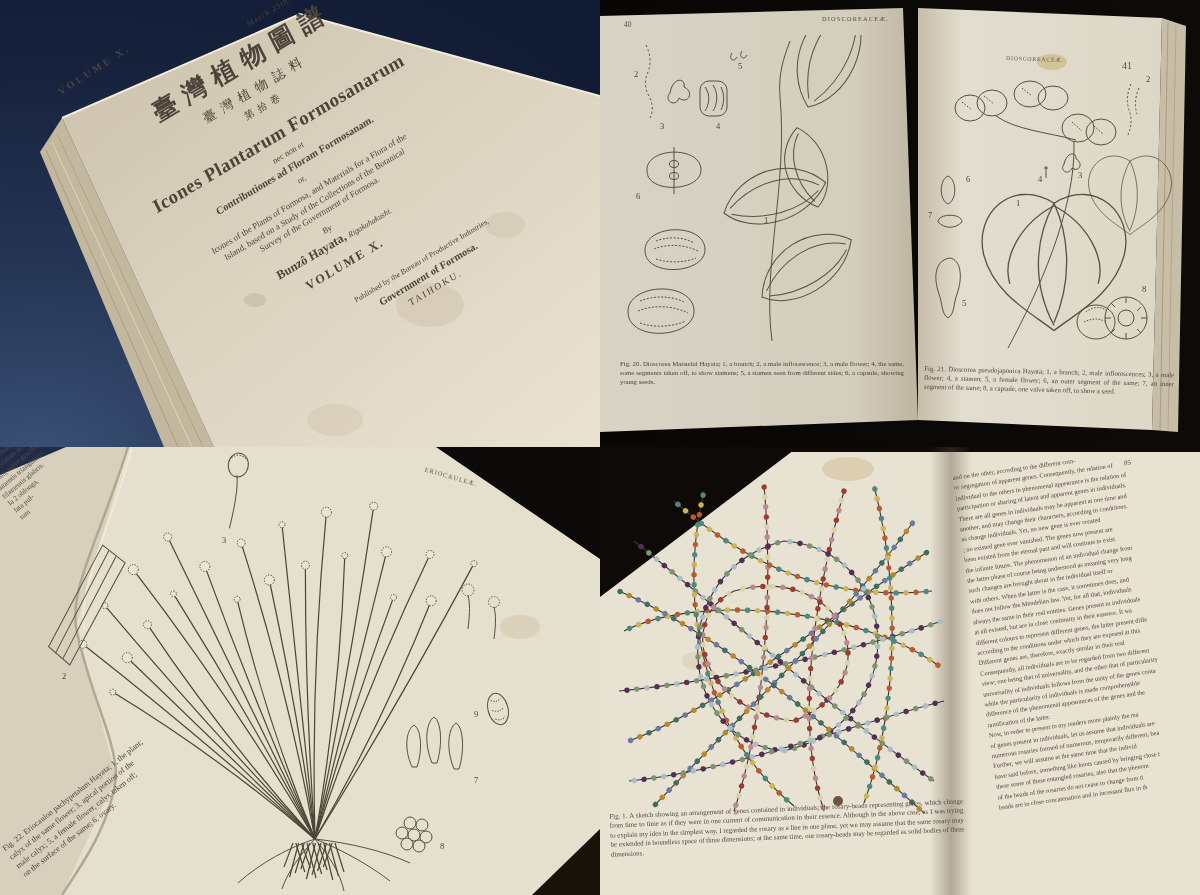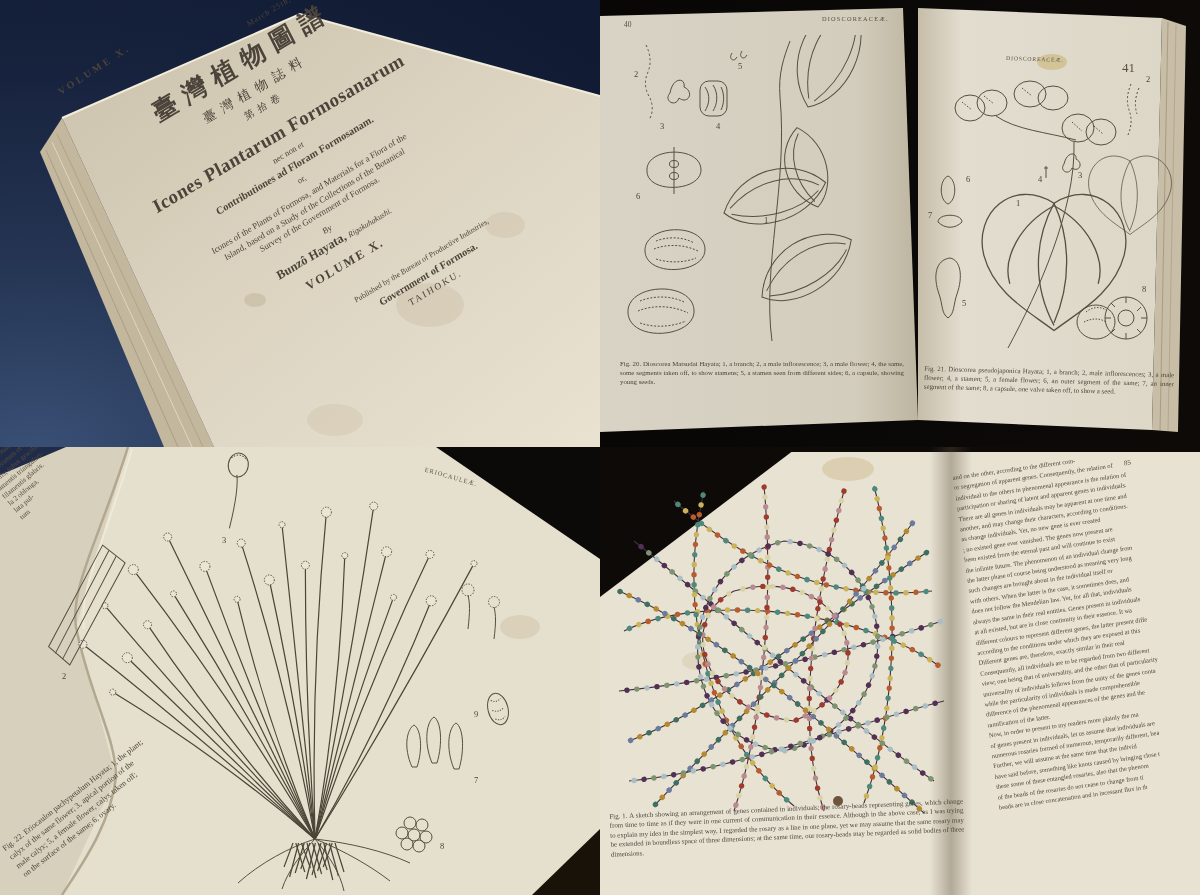--- a/index.html
+++ b/index.html
@@ -28,21 +28,21 @@
   .cv-pub .p2{font-size:10.5px;font-weight:bold;margin-top:5px;}
   .cv-pub .p3{font-size:9.5px;letter-spacing:2px;margin-top:5px;}
   #spine-vol{position:absolute;left:52px;top:64px;font-size:10px;font-weight:bold;letter-spacing:3px;
     color:#4c443a;transform:rotate(-33deg);}
   
   #q-spread{left:600px;top:0;width:600px;height:447px;background:linear-gradient(90deg,#080706,#0d0a08);}
   .runhead{position:absolute;color:#57503f;}
   #sp-pnum-l{left:24px;top:20px;font-size:7.5px;}
   #sp-head-l{left:222px;top:15px;font-size:6.3px;letter-spacing:1.2px;}
   #sp-head-r{left:406px;top:56px;font-size:5.8px;letter-spacing:.8px;transform:rotate(2deg);}
-  #sp-pnum-r{left:522px;top:60px;font-size:13px;}
+  #sp-pnum-r{left:522px;top:60px;font-size:10px;}
   .caption{color:#4c453a;text-align:justify;}
   #sp-cap-l{position:absolute;left:20px;top:352px;width:284px;font-size:6.8px;line-height:9.2px;}
   #sp-cap-r{position:absolute;left:324px;top:360px;width:250px;font-size:6.8px;line-height:9.2px;transform:rotate(1.5deg);}
   .plate{stroke:#55503f;fill:none;stroke-width:1;}
   .plate text{stroke:none;fill:#4c453a;font-size:8.5px;font-family:"Liberation Serif",serif;}
   
   #q-plate{left:0;top:447px;width:600px;height:448px;background:#e5dfce;}
   #bl-margin{position:absolute;left:-34px;top:6px;width:200px;font-size:7.2px;line-height:9px;
     color:#584d3d;transform:rotate(-40deg);transform-origin:0 0;}
   #bl-head{position:absolute;left:424px;top:26px;font-size:6.4px;letter-spacing:1px;color:#5a5240;transform:rotate(16deg);}

